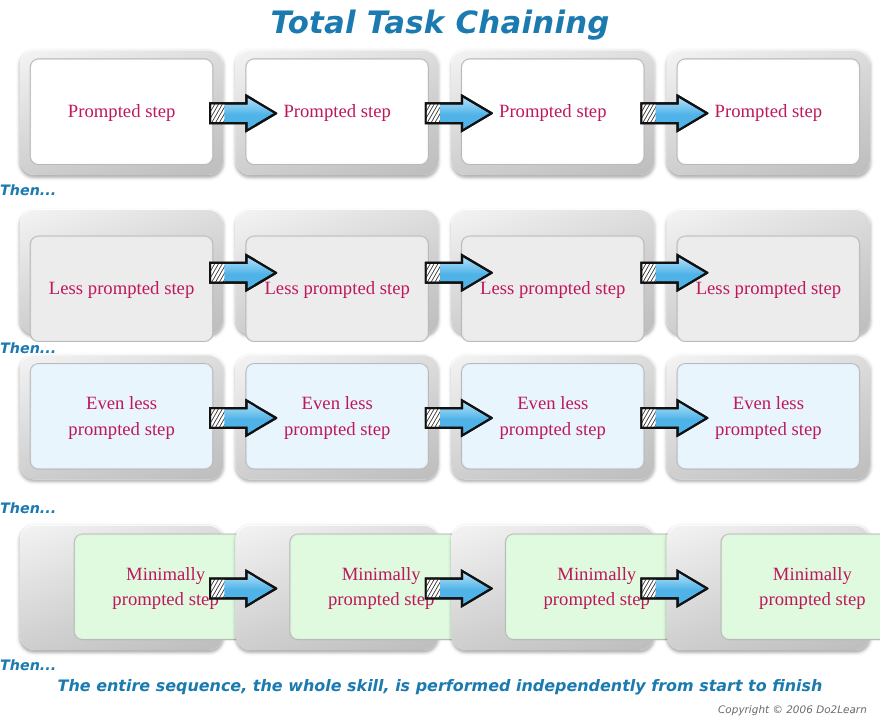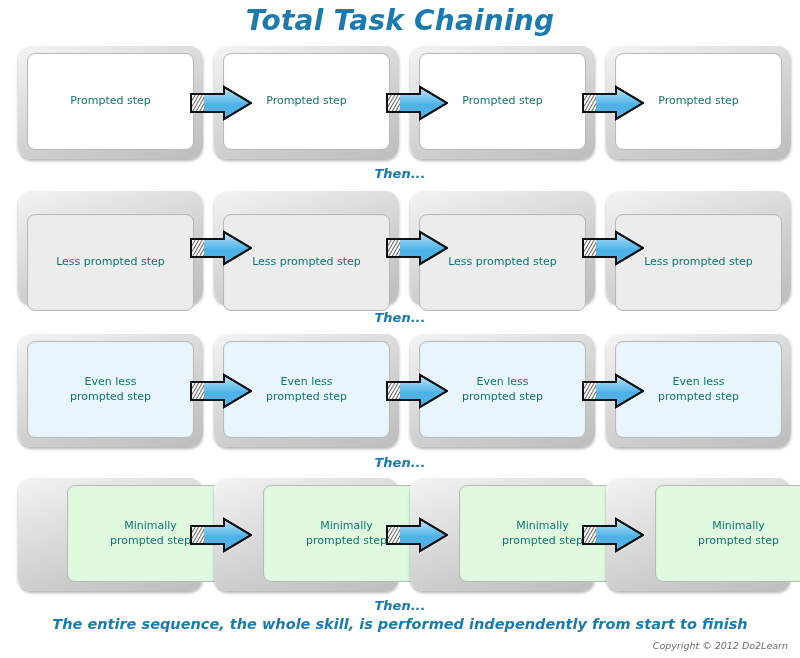--- a/index.html
+++ b/index.html
@@ -53,44 +53,44 @@
   .step-inner {
     width: 100%;
     height: 100%;
     border-radius: 8px;
     border: 1px solid #b9b9b9;
     box-sizing: border-box;
     display: flex;
     align-items: center;
     justify-content: center;
     text-align: center;
-    font-size: 11px;
-    color: #0f766e;
+    font-size: 17px;
+    color: #be185d;
     line-height: 1.35;
     box-shadow: inset 0 0 2px rgba(0,0,0,0.06);
+    font-family: Liberation Serif, serif;
   }
 
   .fill-white  .step-inner { background: #ffffff; }
   .fill-gray   .step-inner { background: #ececec; margin-top: 16px; }
   .fill-blue   .step-inner { background: #e8f5fd; }
   .fill-green  .step-inner { background: #e0fadf; margin-left: 40px; }
 
   
   .arrow {
     position: absolute;
     width: 62px;
     height: 36px;
     pointer-events: none;
   }
 
   .then-label {
     position: absolute;
     left: 0;
     width: 800px;
-    text-align: center;
     font-family: "DejaVu Sans", sans-serif;
     font-size: 13px;
     font-weight: bold;
     font-style: italic;
     color: #1b7bb0;
   }
 
   #final-caption {
     position: absolute;
     left: 0;
@@ -239,21 +239,21 @@
               <rect width="3" height="3" fill="#ffffff"></rect>
               <line x1="0" y1="0" x2="0" y2="3" stroke="#111111" stroke-width="1.3"></line>
             </pattern>
           </defs>
           <path d="M1,9 L34,9 L34,2 L61,18 L34,34 L34,27 L1,27 Z" fill="url(#agrad-1-2)" stroke="#111111" stroke-width="2" stroke-linejoin="miter"></path>
           <path d="M1,9 L14,9 L14,27 L1,27 Z" fill="url(#ahatch-1-2)" stroke="none"></path>
           <path d="M1,9 L34,9 L34,2 L61,18 L34,34 L34,27 L1,27 Z" fill="none" stroke="#111111" stroke-width="2" stroke-linejoin="miter"></path>
         </svg></div>
     </div>
     <div class="then-label" style="top: 310px;">Then...</div>
-    <div class="row" style="top: 333px;">
+    <div class="row" style="top: 322px;">
       <div class="step-frame fill-blue" style="left: 18px;">
         <div class="step-inner">Even less<br>prompted step</div>
       </div>
       <div class="step-frame fill-blue" style="left: 214px;">
         <div class="step-inner">Even less<br>prompted step</div>
       </div>
       <div class="step-frame fill-blue" style="left: 410px;">
         <div class="step-inner">Even less<br>prompted step</div>
       </div>
       <div class="step-frame fill-blue" style="left: 606px;">
@@ -366,14 +366,14 @@
               <line x1="0" y1="0" x2="0" y2="3" stroke="#111111" stroke-width="1.3"></line>
             </pattern>
           </defs>
           <path d="M1,9 L34,9 L34,2 L61,18 L34,34 L34,27 L1,27 Z" fill="url(#agrad-3-2)" stroke="#111111" stroke-width="2" stroke-linejoin="miter"></path>
           <path d="M1,9 L14,9 L14,27 L1,27 Z" fill="url(#ahatch-3-2)" stroke="none"></path>
           <path d="M1,9 L34,9 L34,2 L61,18 L34,34 L34,27 L1,27 Z" fill="none" stroke="#111111" stroke-width="2" stroke-linejoin="miter"></path>
         </svg></div>
     </div>
     <div class="then-label" style="top: 598px;">Then...</div>
     <div id="final-caption">The entire sequence, the whole skill, is performed independently from start to finish</div>
-    <div id="copyright">Copyright © 2012 Do2Learn</div>
+    <div id="copyright">Copyright © 2006 Do2Learn</div>
   </div>
 
 </body></html>

